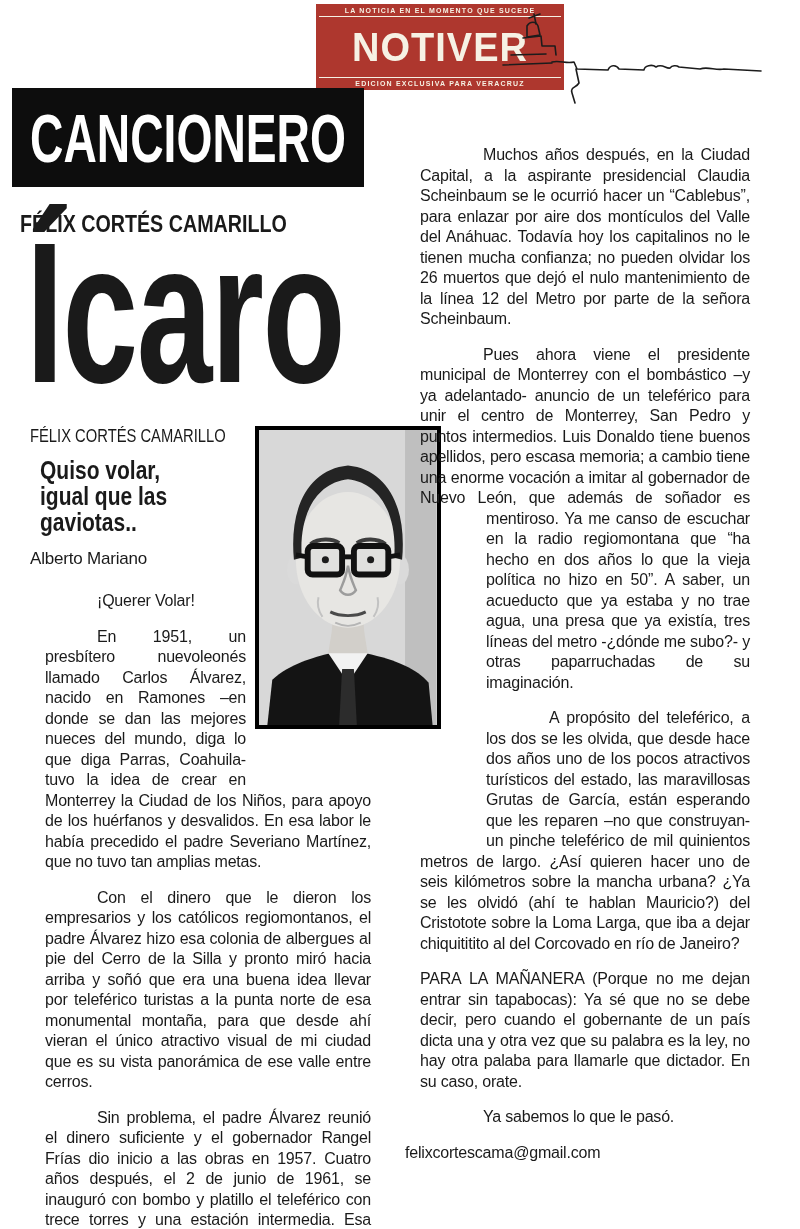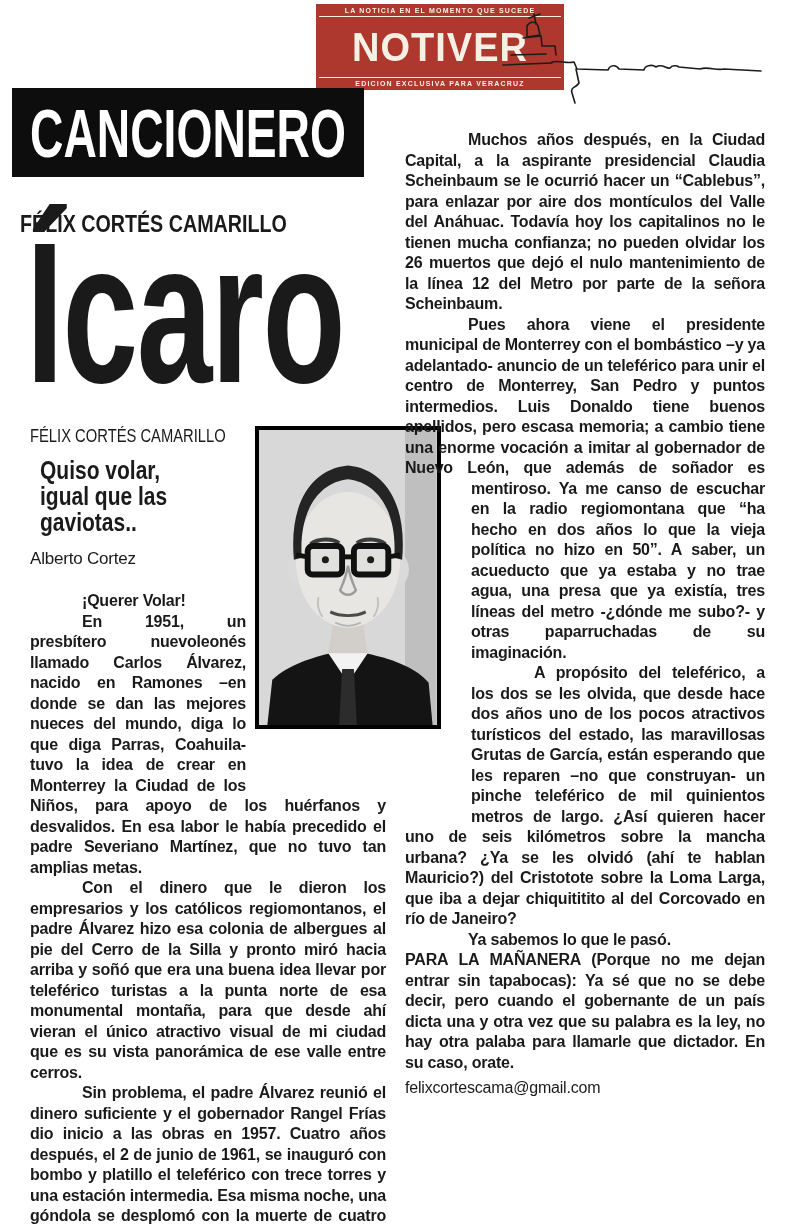--- a/index.html
+++ b/index.html
@@ -11,42 +11,42 @@
     display:flex;flex-direction:column;box-sizing:border-box;padding:1px 3px;}
   .logo-strip{color:#f6f1e4;font-size:7px;font-weight:bold;letter-spacing:1.2px;text-align:center;
     line-height:11px;white-space:nowrap;overflow:hidden;}
   .logo-strip.top{border-bottom:1.5px solid #f6f1e4;}
   .logo-strip.bottom{border-top:1.5px solid #f6f1e4;}
   .logo-main{flex:1;display:flex;align-items:center;justify-content:center;color:#f6f1e4;
     font-weight:bold;font-size:38px;letter-spacing:1px;transform:scaleY(1.08);line-height:1;}
   .sketch{position:absolute;left:483px;top:2px;width:315px;height:105px;}
 
   
-  .banner{position:absolute;left:12px;top:88px;width:352px;height:89px;background:#0d0d0d;
+  .banner{position:absolute;left:12px;top:88px;width:352px;height:99px;background:#0d0d0d;
     display:flex;align-items:center;overflow:hidden;}
   .banner-text{color:#ffffff;font-weight:bold;font-size:68px;line-height:1;white-space:nowrap;
     transform:scale(0.68,1.02);transform-origin:left center;margin-left:18px;}
 
   
   .kicker{position:absolute;left:20px;top:210px;font-weight:bold;font-size:24px;white-space:nowrap;
     transform:scaleX(0.82);transform-origin:left top;letter-spacing:0;}
   .title{position:absolute;left:26px;top:224px;font-weight:bold;font-size:200px;line-height:178px;
     white-space:nowrap;transform:scaleX(0.68);transform-origin:left top;letter-spacing:-2px;}
 
   
   .photo{position:absolute;left:255px;top:426px;width:178px;height:295px;border:4px solid #000;
     background:#d9d9d9;overflow:hidden;}
   .photo svg{display:block;width:100%;height:100%;}
 
   
   .col{position:absolute;font-size:16px;line-height:20.5px;letter-spacing:-0.2px;
     text-align:justify;hyphens:auto;}
   .col-left{left:30px;top:424px;width:356px;}
   .col-right{left:405px;top:130px;width:360px;}
-  .body-p{margin:0;text-indent:52px;font-weight:bold;}
+  .body-p{margin:15px;text-indent:52px;}
   .col-right .body-p{text-indent:63px;}
   .body-p.noindent{text-indent:0;}
   .email-p{margin:5px 0 0 0;text-indent:0;text-align:left;}
 
   .photo-spacer-left{float:right;width:140px;height:352px;}
   .photo-spacer-right{float:left;width:66px;height:330px;}
 
   .col-author{font-size:18px;white-space:nowrap;transform:scaleX(0.82);transform-origin:left top;
     margin:2px 0 10px 0;text-align:left;letter-spacing:0;}
   .deck{font-weight:bold;font-size:25px;line-height:26px;transform:scaleX(0.84);
@@ -106,34 +106,34 @@
       <path d="M60,170 C58,178 60,184 64,190 M120,170 C122,178 120,184 116,190" stroke="#c2c2c2" stroke-width="2" fill="none"></path>
       <path d="M72,185 C82,190 98,190 108,185" stroke="#4a4a4a" stroke-width="3" fill="none"></path>
       <path d="M77,196 C85,200 95,200 103,196" stroke="#b5b5b5" stroke-width="2" fill="none"></path>
     </svg>
   </div>
 
   <div class="col col-left">
     <span class="photo-spacer-left"></span>
     <div class="col-author">FÉLIX CORTÉS CAMARILLO</div>
     <div class="deck">Quiso volar, igual que las gaviotas..</div>
-    <div class="credit">Alberto Cortez</div>
+    <div class="credit">Alberto Mariano</div>
     <p class="body-p">¡Querer Volar!</p>
     <p class="body-p">En 1951, un presbítero nuevoleonés llamado Carlos Álvarez, nacido en Ramones –en donde se dan las mejores nueces del mundo, diga lo que diga Parras, Coahuila- tuvo la idea de crear en Monterrey la Ciudad de los Niños, para apoyo de los huérfanos y desvalidos. En esa labor le había precedido el padre Severiano Martínez, que no tuvo tan amplias metas.</p>
     <p class="body-p">Con el dinero que le dieron los empresarios y los católicos regiomontanos, el padre Álvarez hizo esa colonia de albergues al pie del Cerro de la Silla y pronto miró hacia arriba y soñó que era una buena idea llevar por teleférico turistas a la punta norte de esa monumental montaña, para que desde ahí vieran el único atractivo visual de mi ciudad que es su vista panorámica de ese valle entre cerros.</p>
     <p class="body-p">Sin problema, el padre Álvarez reunió el dinero suficiente y el gobernador Rangel Frías dio inicio a las obras en 1957. Cuatro años después, el 2 de junio de 1961, se inauguró con bombo y platillo el teleférico con trece torres y una estación intermedia. Esa misma noche, una góndola se desplomó con la muerte de cuatro personas, de ellos tres ingenieros que supuestamente revisaban la operatividad de la línea. La noticia se disfrazó como una irresponsabilidad de uno de los muertos y el negocio siguió.</p>
 
   </div>
 
   <div class="col col-right">
     <p class="body-p">Muchos años después, en la Ciudad Capital, a la aspirante presidencial Claudia Scheinbaum se le ocurrió hacer un “Cablebus”, para enlazar por aire dos montículos del Valle del Anáhuac. Todavía hoy los capitalinos no le tienen mucha confianza; no pueden olvidar los 26 muertos que dejó el nulo mantenimiento de la línea 12 del Metro por parte de la señora Scheinbaum.</p>
     <p class="body-p">
       <span>Pues ahora viene el presidente municipal de Monterrey con el bombástico –y ya adelantado- anuncio de un teleférico para unir el centro de Monterrey, San Pedro y puntos intermedios. Luis Donaldo tiene buenos apellidos, pero escasa memoria; a cambio tiene una enorme vocación a imitar al gobernador de Nuevo León, que además de soñador es mentiroso. Ya me canso de escuchar</span>
       <span class="photo-spacer-right"></span>
       <span>en la radio regiomontana que “ha hecho en dos años lo que la vieja política no hizo en 50”. A saber, un acueducto que ya estaba y no trae agua, una presa que ya existía, tres líneas del metro -¿dónde me subo?- y otras paparruchadas de su imaginación.</span>
     </p>
     <p class="body-p">A propósito del teleférico, a los dos se les olvida, que desde hace dos años uno de los pocos atractivos turísticos del estado, las maravillosas Grutas de García, están esperando que les reparen –no que construyan- un pinche teleférico de mil quinientos metros de largo. ¿Así quieren hacer uno de seis kilómetros sobre la mancha urbana? ¿Ya se les olvidó (ahí te hablan Mauricio?) del Cristotote sobre la Loma Larga, que iba a dejar chiquititito al del Corcovado en río de Janeiro?</p>
+    <p class="body-p noindent">PARA LA MAÑANERA (Porque no me dejan entrar sin tapabocas): Ya sé que no se debe decir, pero cuando el gobernante de un país dicta una y otra vez que su palabra es la ley, no hay otra palaba para llamarle que dictador. En su caso, orate.</p>
     <p class="body-p">Ya sabemos lo que le pasó.</p>
-    <p class="body-p noindent">PARA LA MAÑANERA (Porque no me dejan entrar sin tapabocas): Ya sé que no se debe decir, pero cuando el gobernante de un país dicta una y otra vez que su palabra es la ley, no hay otra palaba para llamarle que dictador. En su caso, orate.</p>
     <p class="email-p">felixcortescama@gmail.com</p>
   </div>
 
 </div>
 
 </body></html>

